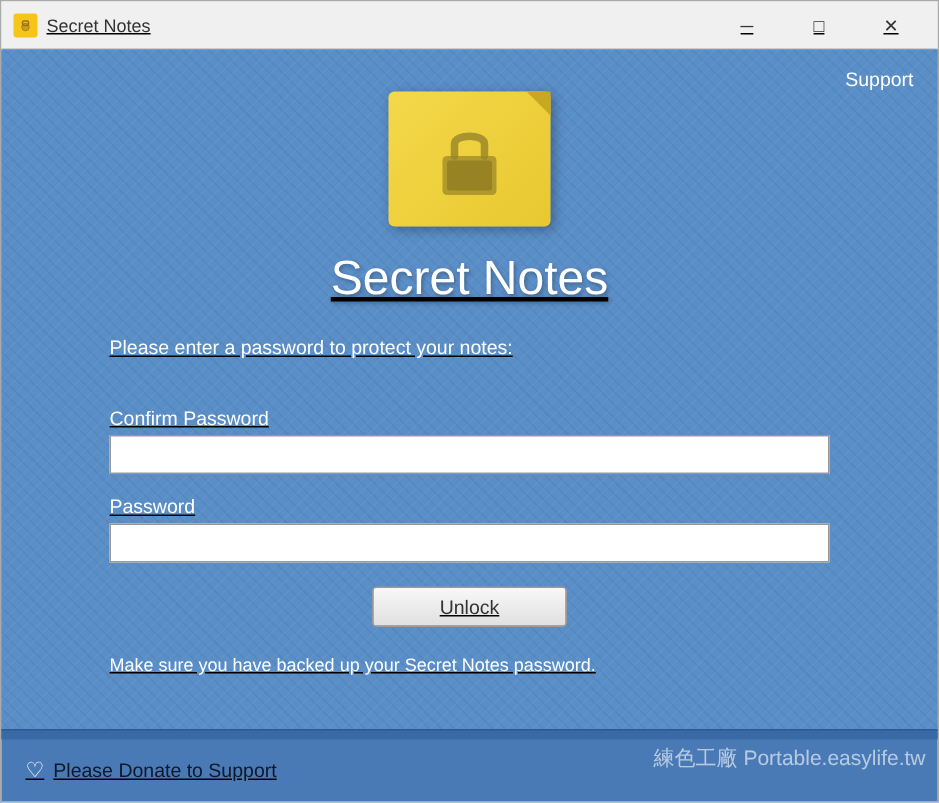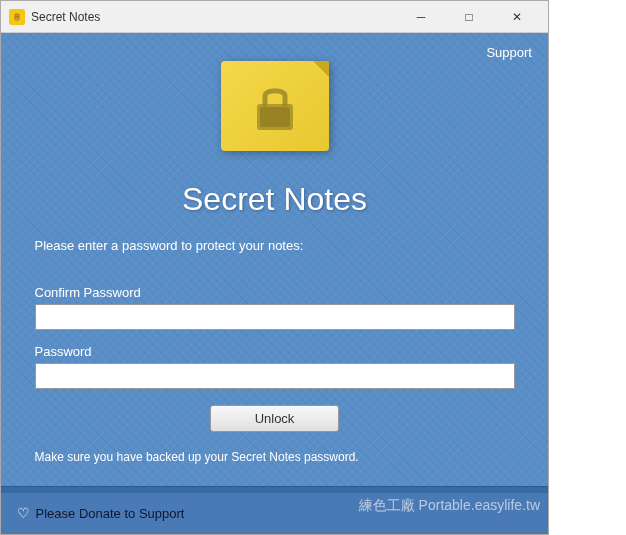--- a/index.html
+++ b/index.html
@@ -6,25 +6,26 @@
 
     body {
       width: 626px;
       height: 535px;
       font-family: 'Segoe UI', Arial, sans-serif;
       overflow: hidden;
       background: #fff;
     }
 
     .window {
-      width: 549px;
+      width: 626px;
       height: 535px;
       display: flex;
       flex-direction: column;
       border: 1px solid #aaa;
+      text-decoration: underline;
     }
 
     
     .titlebar {
       height: 32px;
       background: #f0f0f0;
       display: flex;
       align-items: center;
       padding: 0 8px;
       flex-shrink: 0;
@@ -84,21 +85,20 @@
           transparent,
           transparent 2px,
           rgba(255,255,255,0.03) 2px,
           rgba(255,255,255,0.03) 4px
         );
       background-color: #4a7ab5;
       position: relative;
       display: flex;
       flex-direction: column;
       align-items: center;
-      gap: 14px;
     }
 
     
     .denim-bg {
       position: absolute;
       inset: 0;
       background:
         repeating-linear-gradient(
           135deg,
           rgba(255,255,255,0.04) 0px,

